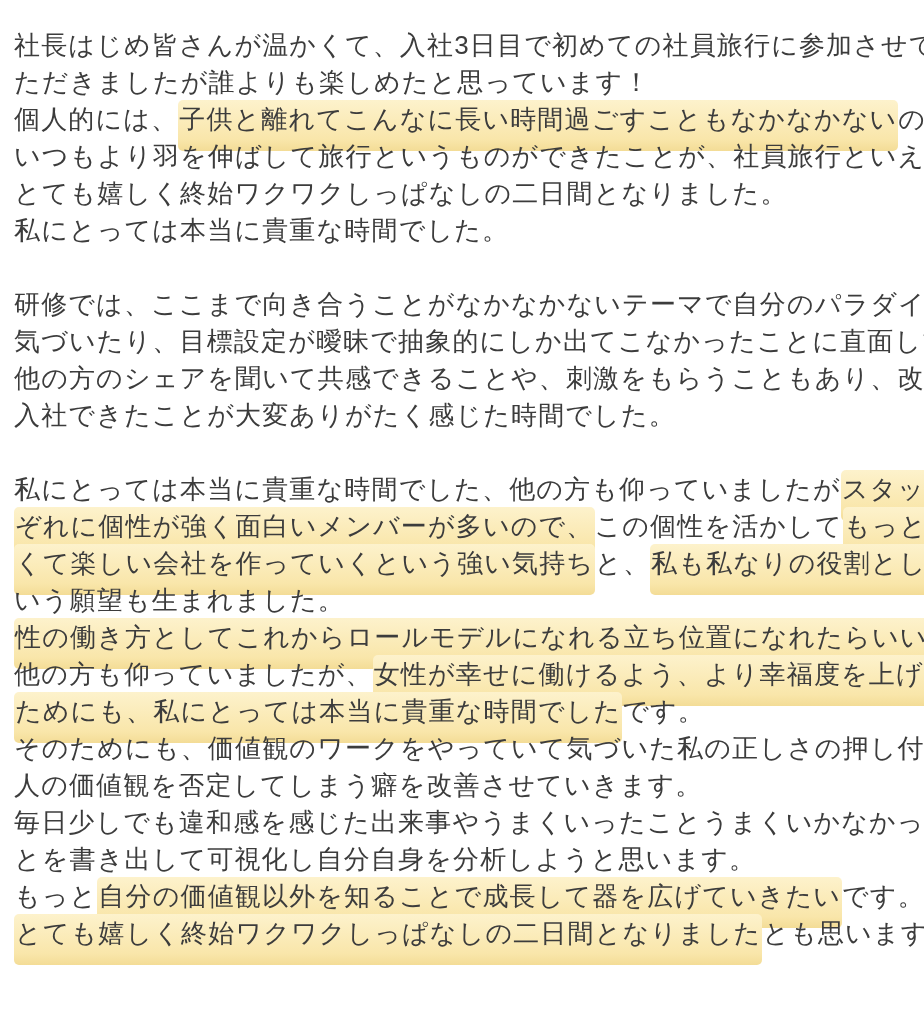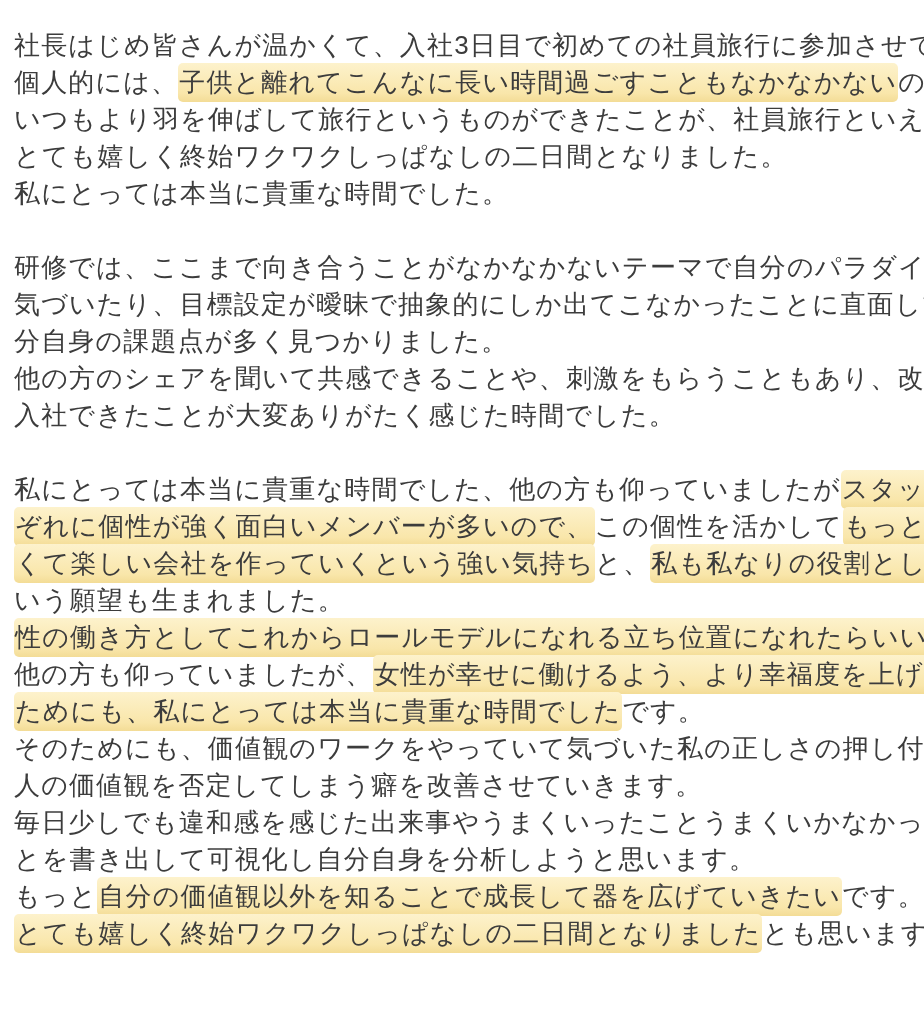--- a/index.html
+++ b/index.html
@@ -28,39 +28,39 @@
   .line {
     white-space: nowrap;
     height: 37px;
   }
   .hl {
     background: linear-gradient(to bottom,
       var(--hl-light, #fdf2cc) 0%,
       var(--hl, #f9e6aa) 78%,
       #f3dc96 100%);
     border-radius: 5px;
-    padding: 4px 1px 5px 1px;
+    padding: 4px 1px 17px 1px;
     margin-top: 24px;
   }
 </style>
 </head>
 <body>
 
 <div class="doc">
     <div class="para">
       <div class="line"><span>社長はじめ皆さんが温かくて、入社3日目で初めての社員旅行に参加させてい</span></div>
+      <div class="line"><span>ただきましたが誰よりも楽しめたと思っています！</span></div>
       <div class="line"><span>個人的には、</span><span class="hl">子供と離れてこんなに長い時間過ごすこともなかなかない</span><span>ので、</span></div>
       <div class="line"><span>いつもより羽を伸ばして旅行というものができたことが、社員旅行といえども</span></div>
       <div class="line"><span>とても嬉しく終始ワクワクしっぱなしの二日間となりました。</span></div>
       <div class="line"><span>私にとっては本当に貴重な時間でした。</span></div>
     </div>
     <div class="para">
       <div class="line"><span>研修では、ここまで向き合うことがなかなかないテーマで自分のパラダイムに</span></div>
       <div class="line"><span>気づいたり、目標設定が曖昧で抽象的にしか出てこなかったことに直面して自</span></div>
-      <div class="line"><span>分自身の課題点が多く見つかりました。</span></div>
       <div class="line"><span>他の方のシェアを聞いて共感できることや、刺激をもらうこともあり、改めて</span></div>
       <div class="line"><span>入社できたことが大変ありがたく感じた時間でした。</span></div>
     </div>
     <div class="para">
       <div class="line"><span>私にとっては本当に貴重な時間でした、他の方も仰っていましたが</span><span class="hl">スタッフそれ</span></div>
       <div class="line"><span class="hl">ぞれに個性が強く面白いメンバーが多いので、</span><span>この個性を活かして</span><span class="hl">もっと面白</span></div>
       <div class="line"><span class="hl">くて楽しい会社を作っていくという強い気持ち</span><span>と、</span><span class="hl">私も私なりの役割として女</span></div>
       <div class="line"><span>いう願望も生まれました。</span></div>
       <div class="line"><span class="hl">性の働き方としてこれからロールモデルになれる立ち位置になれたらいい</span></div>
       <div class="line"><span>他の方も仰っていましたが、</span><span class="hl">女性が幸せに働けるよう、より幸福度を上げる</span></div>

